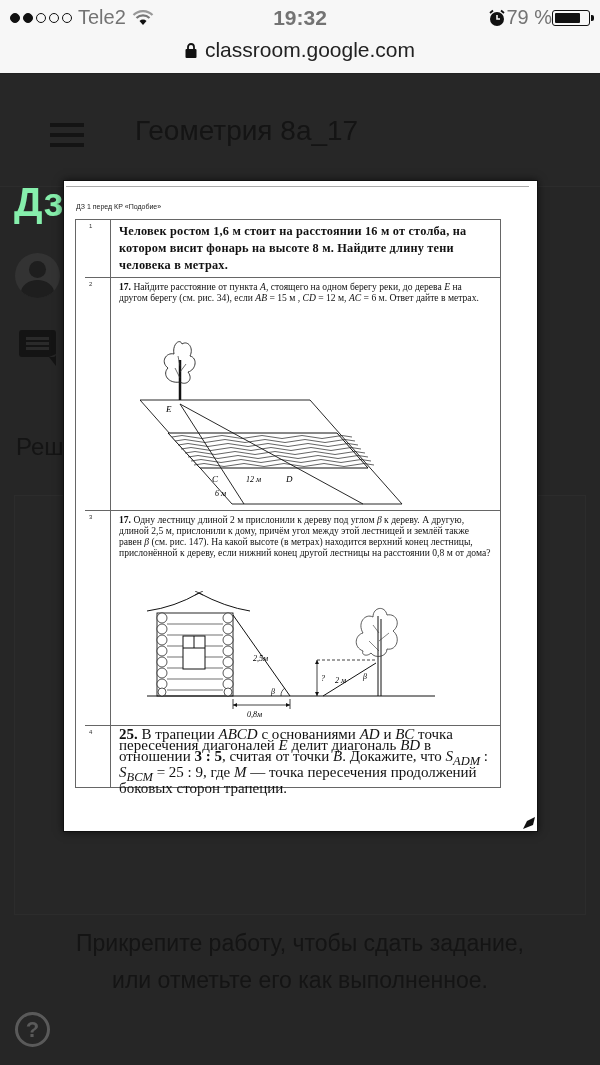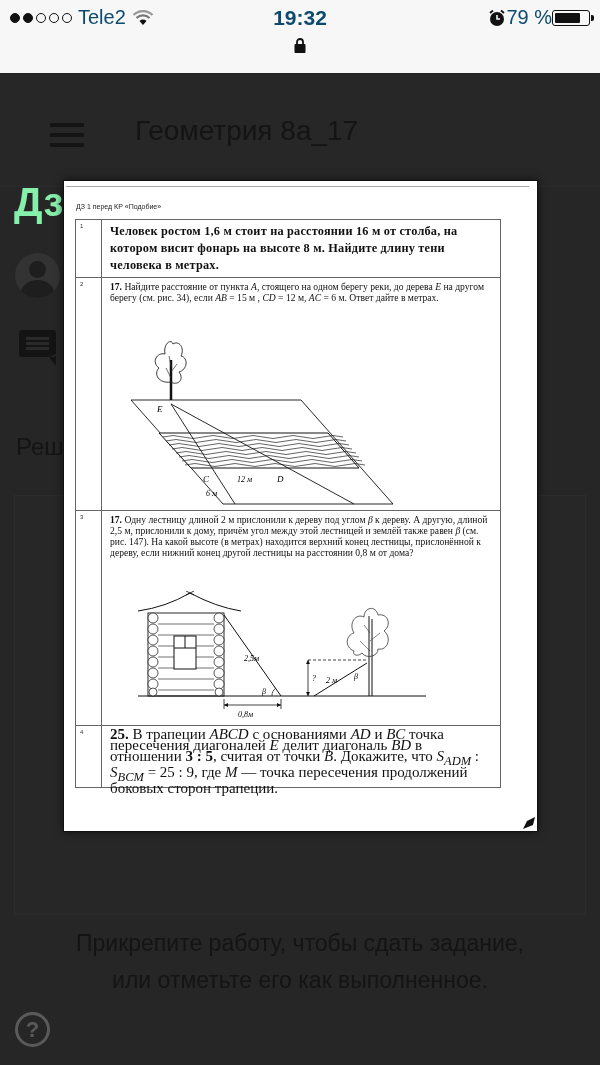--- a/index.html
+++ b/index.html
@@ -1,21 +1,21 @@
 <!DOCTYPE html>
 <html><head>
 <meta charset="utf-8">
 <style>
   * { box-sizing: border-box; margin: 0; padding: 0; }
   html, body { width: 600px; height: 1065px; overflow: hidden; background: #262626; }
   body { position: relative; font-family: "Liberation Sans", sans-serif; }
 
   
   .statusbar { position: absolute; left: 0; top: 0; width: 600px; height: 74px; background: #f7f7f7; border-bottom: 1px solid #222; }
-  .sb-row { position: absolute; top: 6px; left: 0; width: 600px; height: 26px; font-size: 20px; color: #0c4a6e; }
+  .sb-row { position: absolute; top: 6px; left: 0; width: 600px; height: 26px; font-size: 20px; color: #737373; }
   .sb-left { position: absolute; left: 10px; top: 0; display: flex; align-items: center; gap: 6px; }
   .sig { display: flex; gap: 3px; align-items: center; }
   .sig span { width: 10px; height: 10px; border-radius: 50%; border: 1px solid #111; display: inline-block; }
   .sig span.on { background: #111; }
   .sb-time { position: absolute; left: 0; width: 600px; text-align: center; font-weight: bold; font-size: 21px; }
   .sb-right { position: absolute; right: 10px; top: 0; display: flex; align-items: center; gap: 0; }
   .battery { width: 38px; height: 16px; border: 1.5px solid #111; border-radius: 3px; position: relative; padding: 2px; }
   .battery .fill { background: #111; height: 100%; width: 79%; border-radius: 1px; }
   .battery::after { content: ""; position: absolute; right: -5px; top: 4px; width: 3px; height: 6px; background: #111; border-radius: 0 2px 2px 0; }
   .url-row { position: absolute; top: 38px; left: 0; width: 600px; text-align: center; font-size: 21px; color: #222; display: flex; justify-content: center; align-items: center; gap: 8px; }
@@ -34,21 +34,21 @@
   .bg-section { position: absolute; left: 16px; top: 358px; font-size: 24px; color: #141414; }
   .bg-card { position: absolute; left: 14px; top: 420px; width: 572px; height: 420px; border: 1px solid #2c2c2c; background: #272727; }
   .bg-files { position: absolute; left: 60px; top: 755px; font-size: 24px; color: #141414; }
   .bg-hint { position: absolute; left: 60px; top: 850px; width: 480px; text-align: center; font-size: 23px; line-height: 37px; color: #141414; }
   .help-btn { position: absolute; left: 15px; top: 937px; width: 35px; height: 35px; border-radius: 50%; border: 3px solid #5a5a5a; color: #5a5a5a; font-size: 22px; font-weight: bold; text-align: center; line-height: 29px; }
 
   
   .doc { position: absolute; left: 63px; top: 180px; width: 475px; height: 652px; background: #fff; border: 1px solid #111; box-shadow: 0 0 8px rgba(0,0,0,0.6); }
   .doc-topline { position: absolute; left: 2px; right: 8px; top: 5px; height: 1px; background: #aaa; }
   .doc-header { position: absolute; left: 12px; top: 22px; font-size: 7px; color: #222; }
-  .tbl { position: absolute; left: 11px; top: 38px; width: 426px; border: 1px solid #666; }
+  .tbl { position: absolute; left: 11px; top: 38px; width: 426px; border: 1px solid #666; padding-left: 9px; }
   .row { position: relative; display: flex; border-bottom: 1px solid #666; }
   .row:last-child { border-bottom: none; }
   .num { width: 26px; border-right: 1px solid #666; font-size: 6px; color: #333; padding: 3px 0 0 4px; }
   .cell { flex: 1; padding: 3px 8px 4px 8px; font-family: "Liberation Serif", serif; color: #111; }
   .r1 { height: 58px; }
   .r1 .cell { font-size: 12.3px; font-weight: bold; line-height: 17px; letter-spacing: 0.2px; }
   .r2 { height: 233px; }
   .r3 { height: 215px; }
   .r4 { height: 61px; }
   .r2 .cell, .r3 .cell, .r4 .cell { font-size: 9.6px; line-height: 11px; }
@@ -90,20 +90,21 @@
       <div class="battery">
           <div class="fill"></div>
         </div>
     </div>
   </div>
   <div class="url-row">
     <svg width="12" height="15" viewBox="0 0 12 15">
       <rect x="0.5" y="6" width="11" height="9" rx="1" fill="#111"></rect>
       <path d="M3 6 V4 A3 3 0 0 1 9 4 V6" stroke="#111" stroke-width="1.8" fill="none"></path>
     </svg>
+    <span>classroom.google.com</span>
   </div>
 </div>
 
 <div class="page">
   <div class="appbar">
     <div class="hamburger">
         <span></span>
         <span></span>
         <span></span>
       </div>

